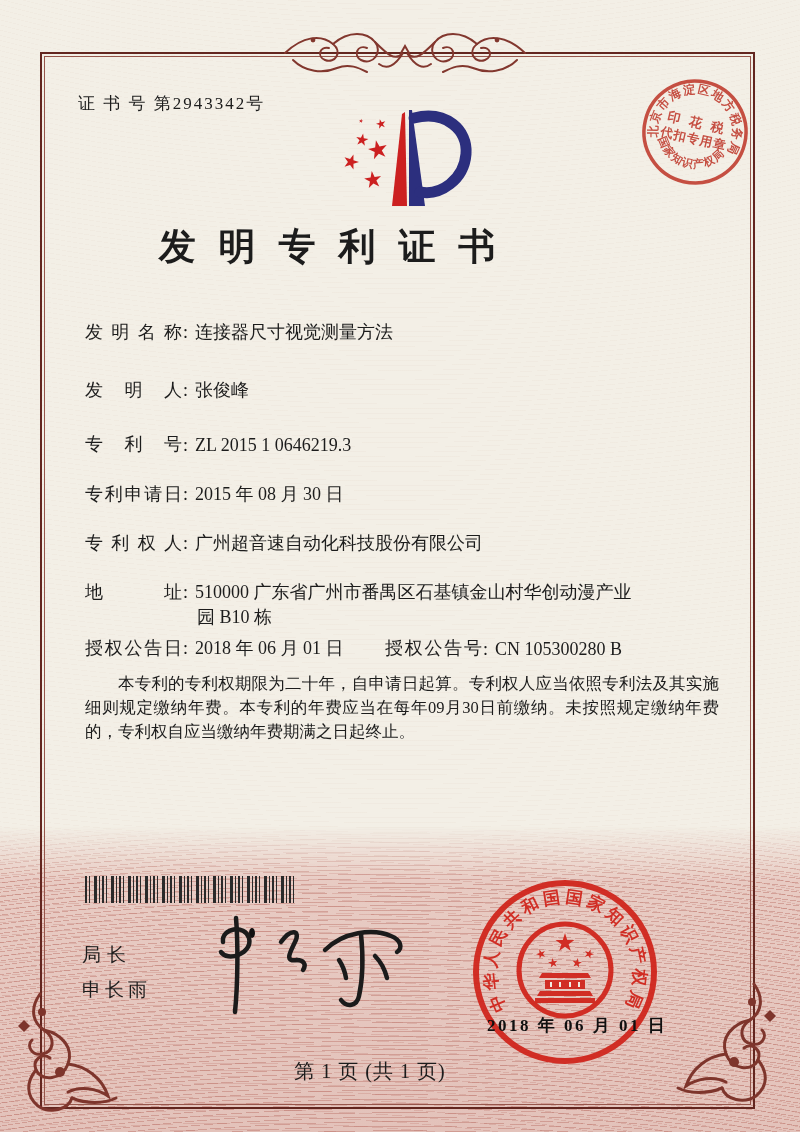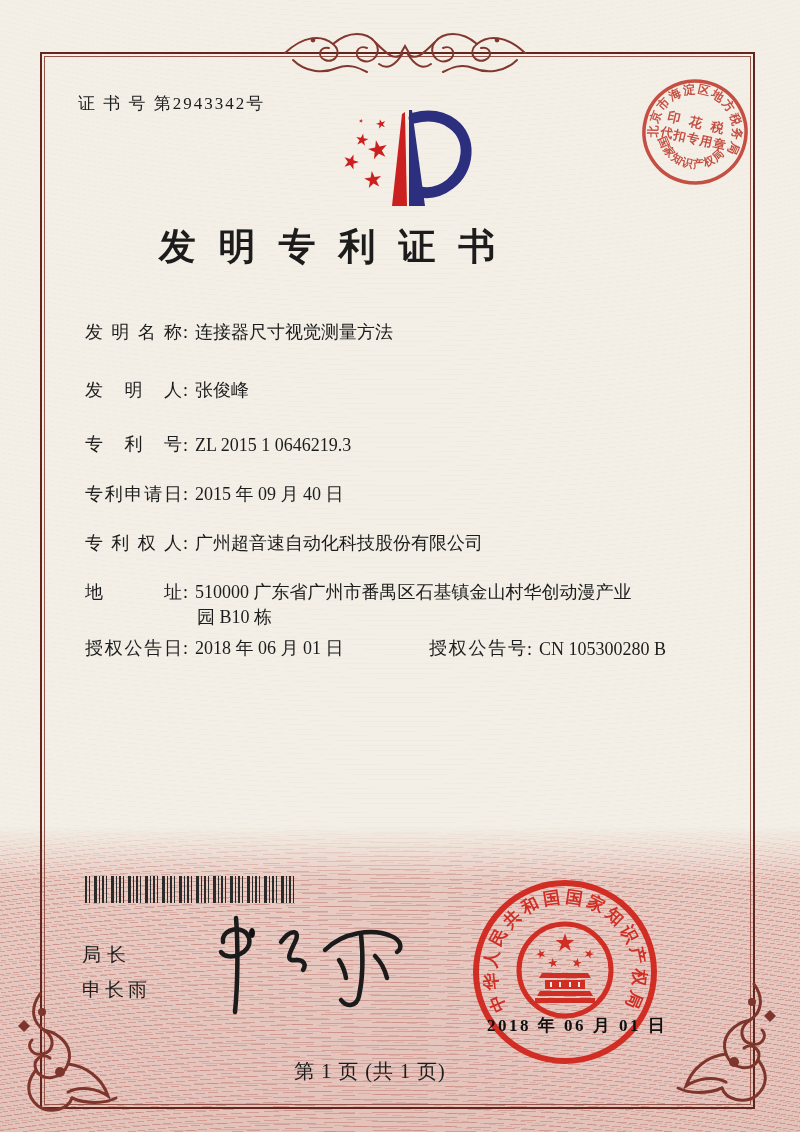--- a/index.html
+++ b/index.html
@@ -145,37 +145,38 @@
 <div class="field-row" style="left:85px;top:320px;">
   <span class="flabel">发明名称</span><span class="fcolon">:</span><span>连接器尺寸视觉测量方法</span>
 </div>
 <div class="field-row" style="left:85px;top:378px;">
   <span class="flabel">发明人</span><span class="fcolon">:</span><span>张俊峰</span>
 </div>
 <div class="field-row" style="left:85px;top:432px;">
   <span class="flabel">专利号</span><span class="fcolon">:</span><span>ZL 2015 1 0646219.3</span>
 </div>
 <div class="field-row" style="left:85px;top:482px;">
-  <span class="flabel">专利申请日</span><span class="fcolon">:</span><span>2015 年 09 月 40 日</span>
+  <span class="flabel">专利申请日</span><span class="fcolon">:</span><span>2015 年 08 月 30 日</span>
 </div>
 <div class="field-row" style="left:85px;top:531px;">
   <span class="flabel">专利权人</span><span class="fcolon">:</span><span>广州超音速自动化科技股份有限公司</span>
 </div>
 <div class="field-row" style="left:85px;top:580px;">
   <span class="flabel">地址</span><span class="fcolon">:</span><span>510000 广东省广州市番禺区石基镇金山村华创动漫产业</span>
 </div>
 <div class="abs addr2" style="top:605px;">园 B10 栋</div>
 <div class="field-row" style="left:85px;top:636px;">
   <span class="flabel">授权公告日</span><span class="fcolon">:</span><span>2018 年 06 月 01 日</span>
 </div>
-<div class="field-row" style="left:385px;top:636px;margin-left:44px;">
+<div class="field-row" style="left:385px;top:636px;">
   <span class="flabel">授权公告号</span><span class="fcolon">:</span><span>CN 105300280 B</span>
 </div>
 
 <div class="abs paras">
+  <p>本专利的专利权期限为二十年，自申请日起算。专利权人应当依照专利法及其实施细则规定缴纳年费。本专利的年费应当在每年09月30日前缴纳。未按照规定缴纳年费的，专利权自应当缴纳年费期满之日起终止。</p>
 </div>
 
 <div class="abs barcode"></div>
 <div class="abs ink-dot"></div>
 
 <div class="abs sig-title">局长</div>
 <div class="abs sig-name">申长雨</div>
 <svg class="abs signature-svg" width="205" height="105" viewBox="0 0 205 105">
   <g stroke="#1b1b1b" fill="none" stroke-width="4.5" stroke-linecap="round" stroke-linejoin="round">
     <path d="M18 30 C16 16, 40 12, 44 26 C48 42, 22 50, 16 40"></path>

